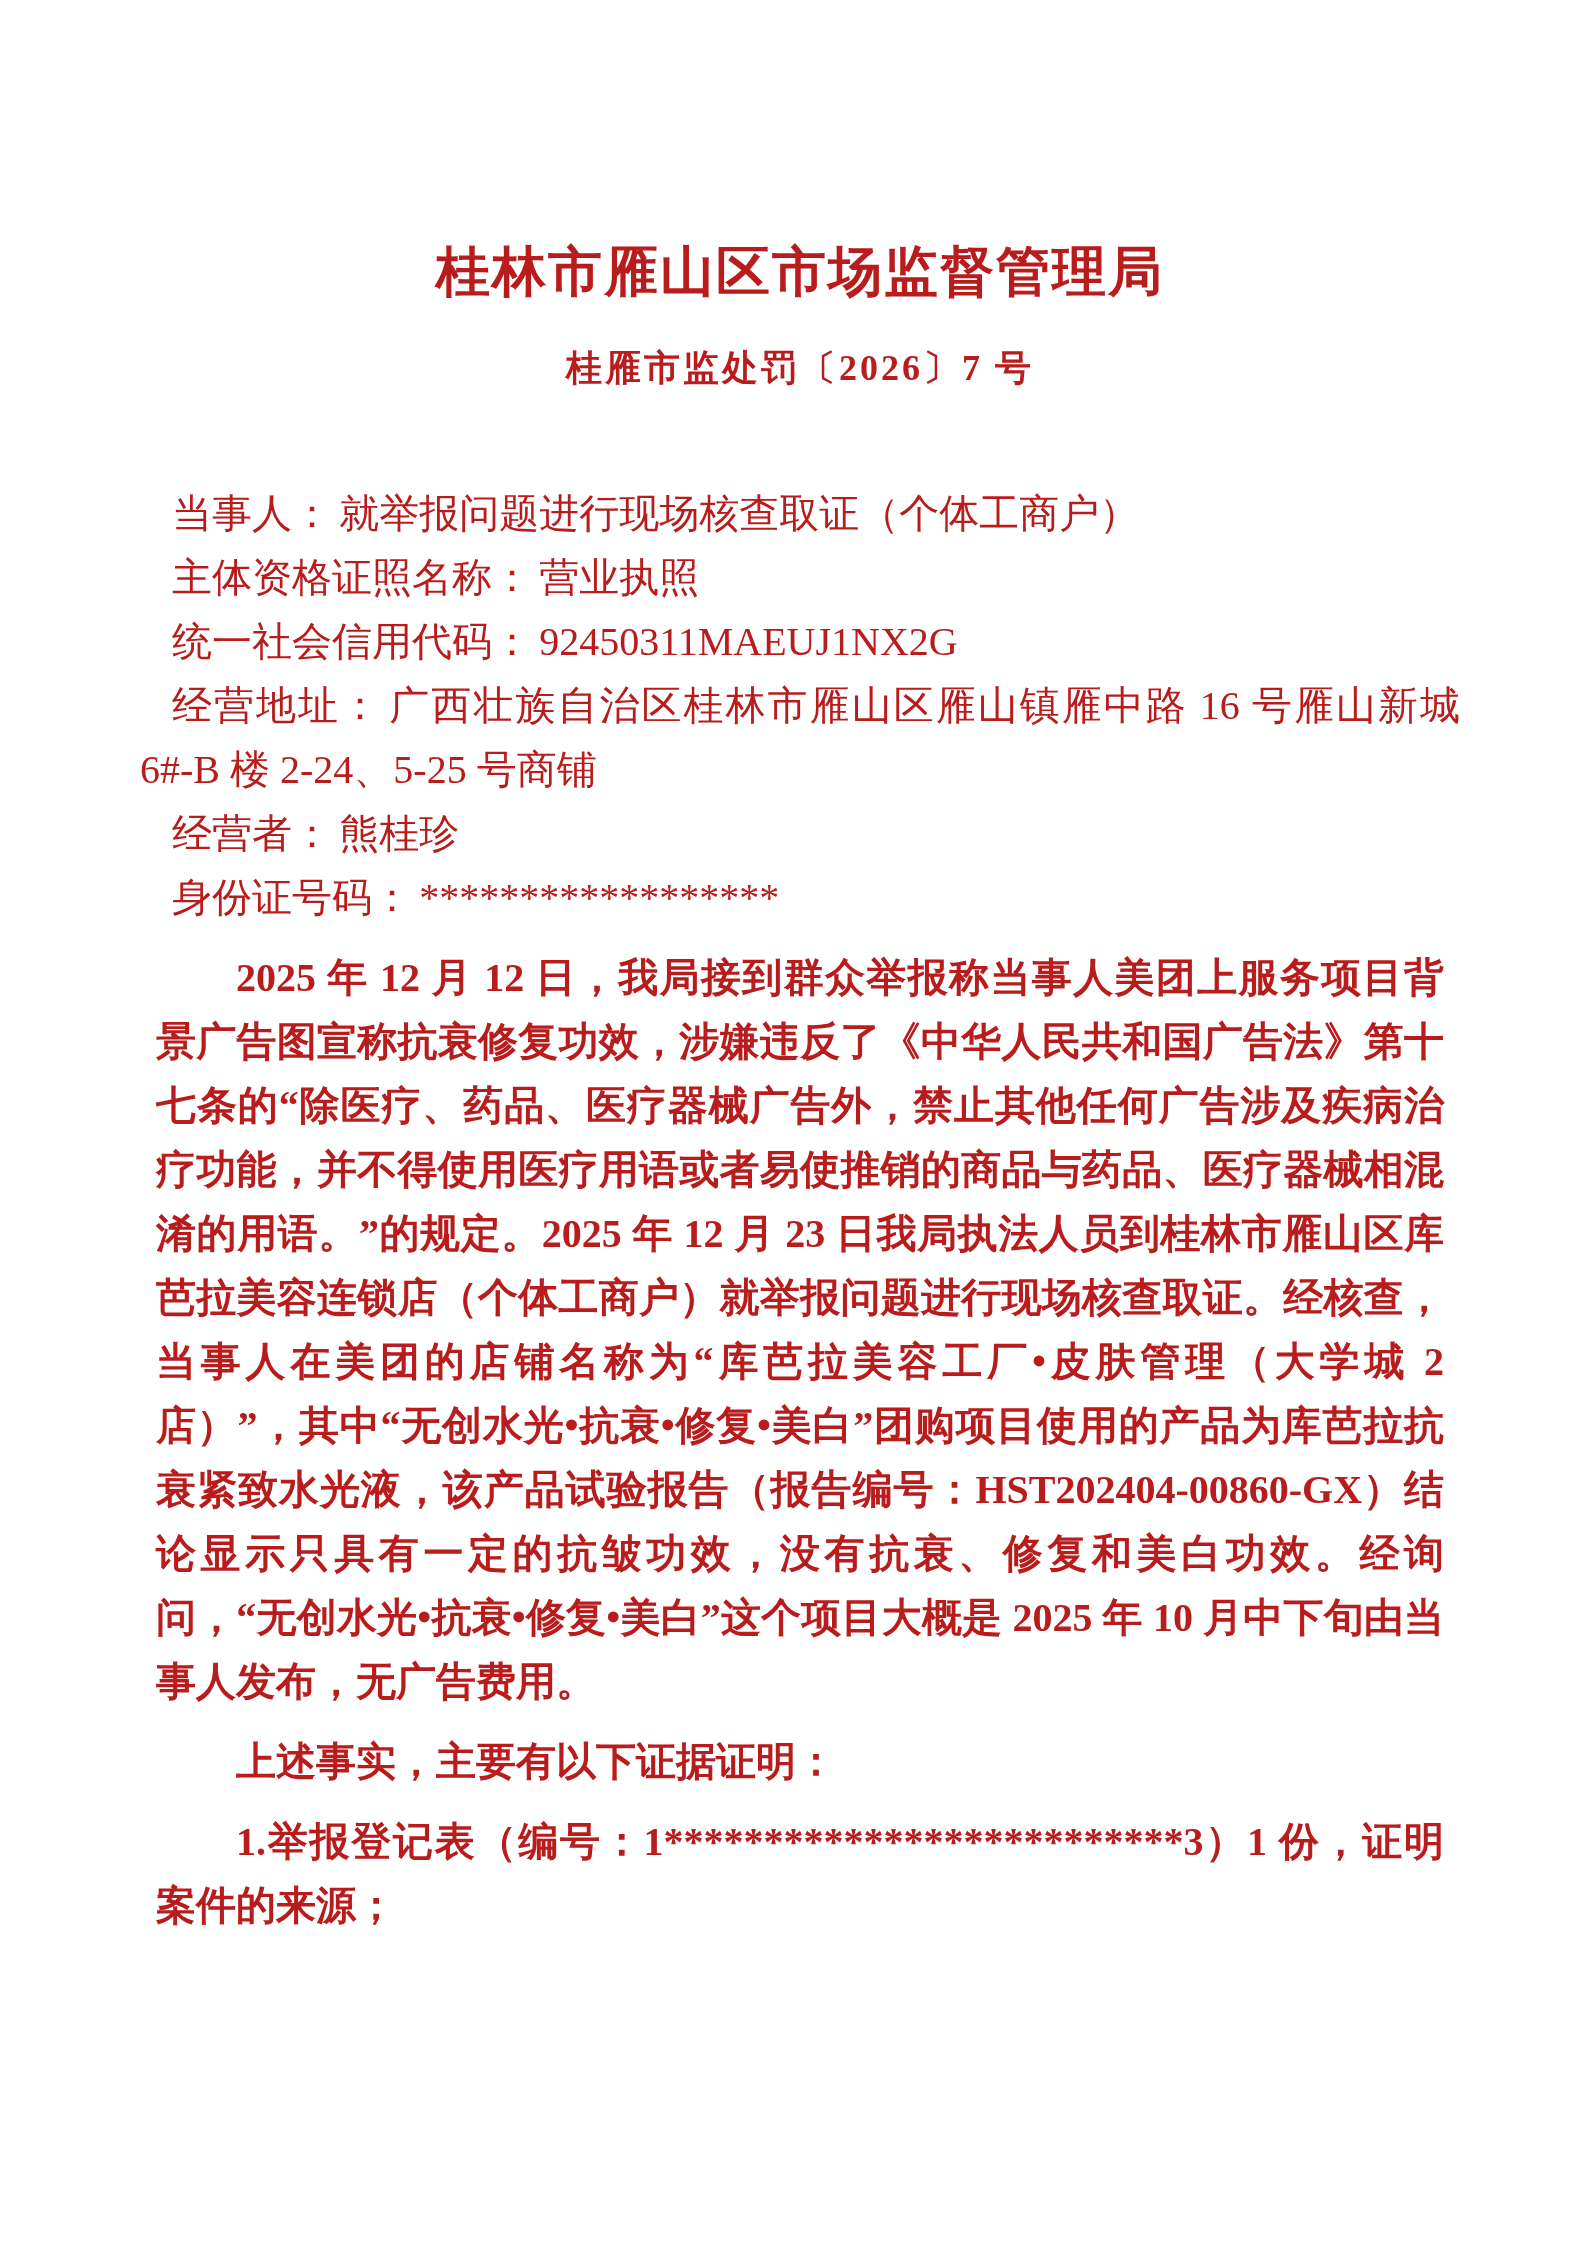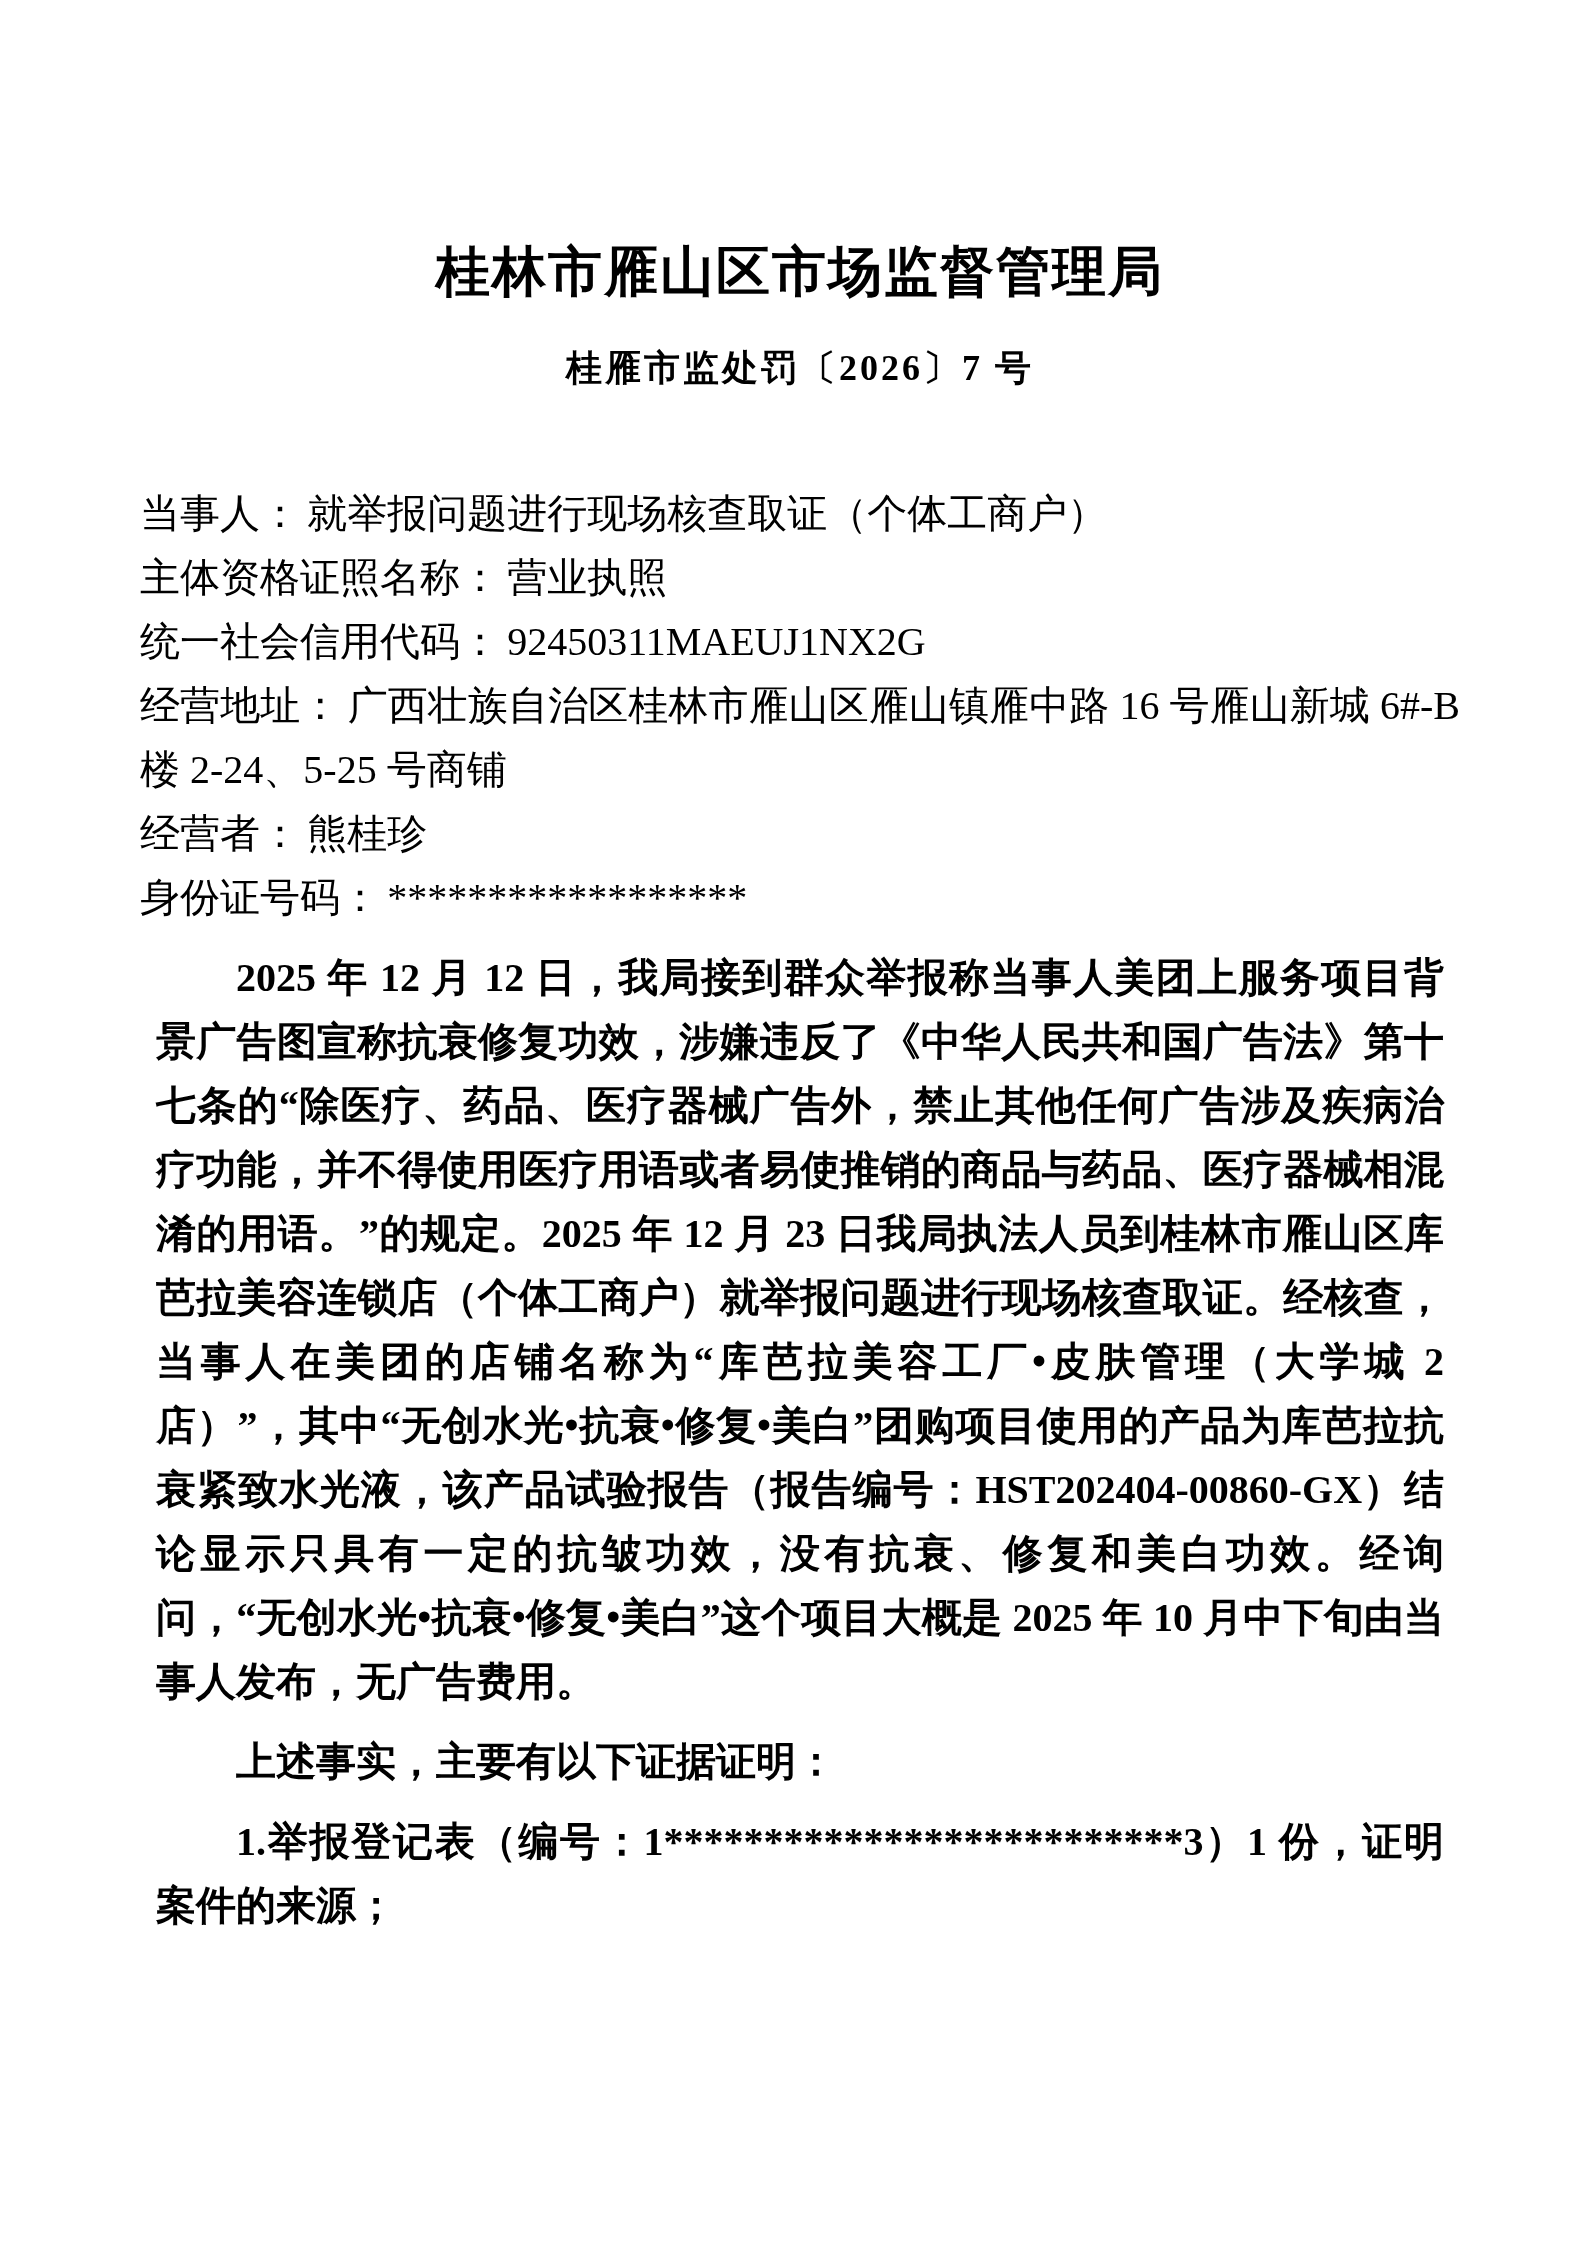--- a/index.html
+++ b/index.html
@@ -5,21 +5,21 @@
   html, body {
     margin: 0;
     padding: 0;
     background: #ffffff;
   }
   .page {
     position: relative;
     width: 1587px;
     height: 2245px;
     background: #ffffff;
-    color: #000000;
+    color: #b91c1c;
     font-family: "Liberation Serif", "DejaVu Serif", serif;
     overflow: hidden;
     box-sizing: border-box;
   }
   .content {
     padding: 0 127px 0 140px;
     box-sizing: border-box;
   }
   .title-block {
     padding-top: 232px;
@@ -43,20 +43,21 @@
     margin-top: 92px;
     font-size: 40px;
     line-height: 64px;
     text-align: justify;
   }
   .field-line {
     margin: 0;
   }
   .field-label {
     margin-right: 0.18em;
+    margin-left: 32px;
   }
   .para {
     margin: 16px;
     text-indent: 2em;
     font-weight: bold;
   }
   .page-footer {
     position: absolute;
     left: 0;
     bottom: 108px;

